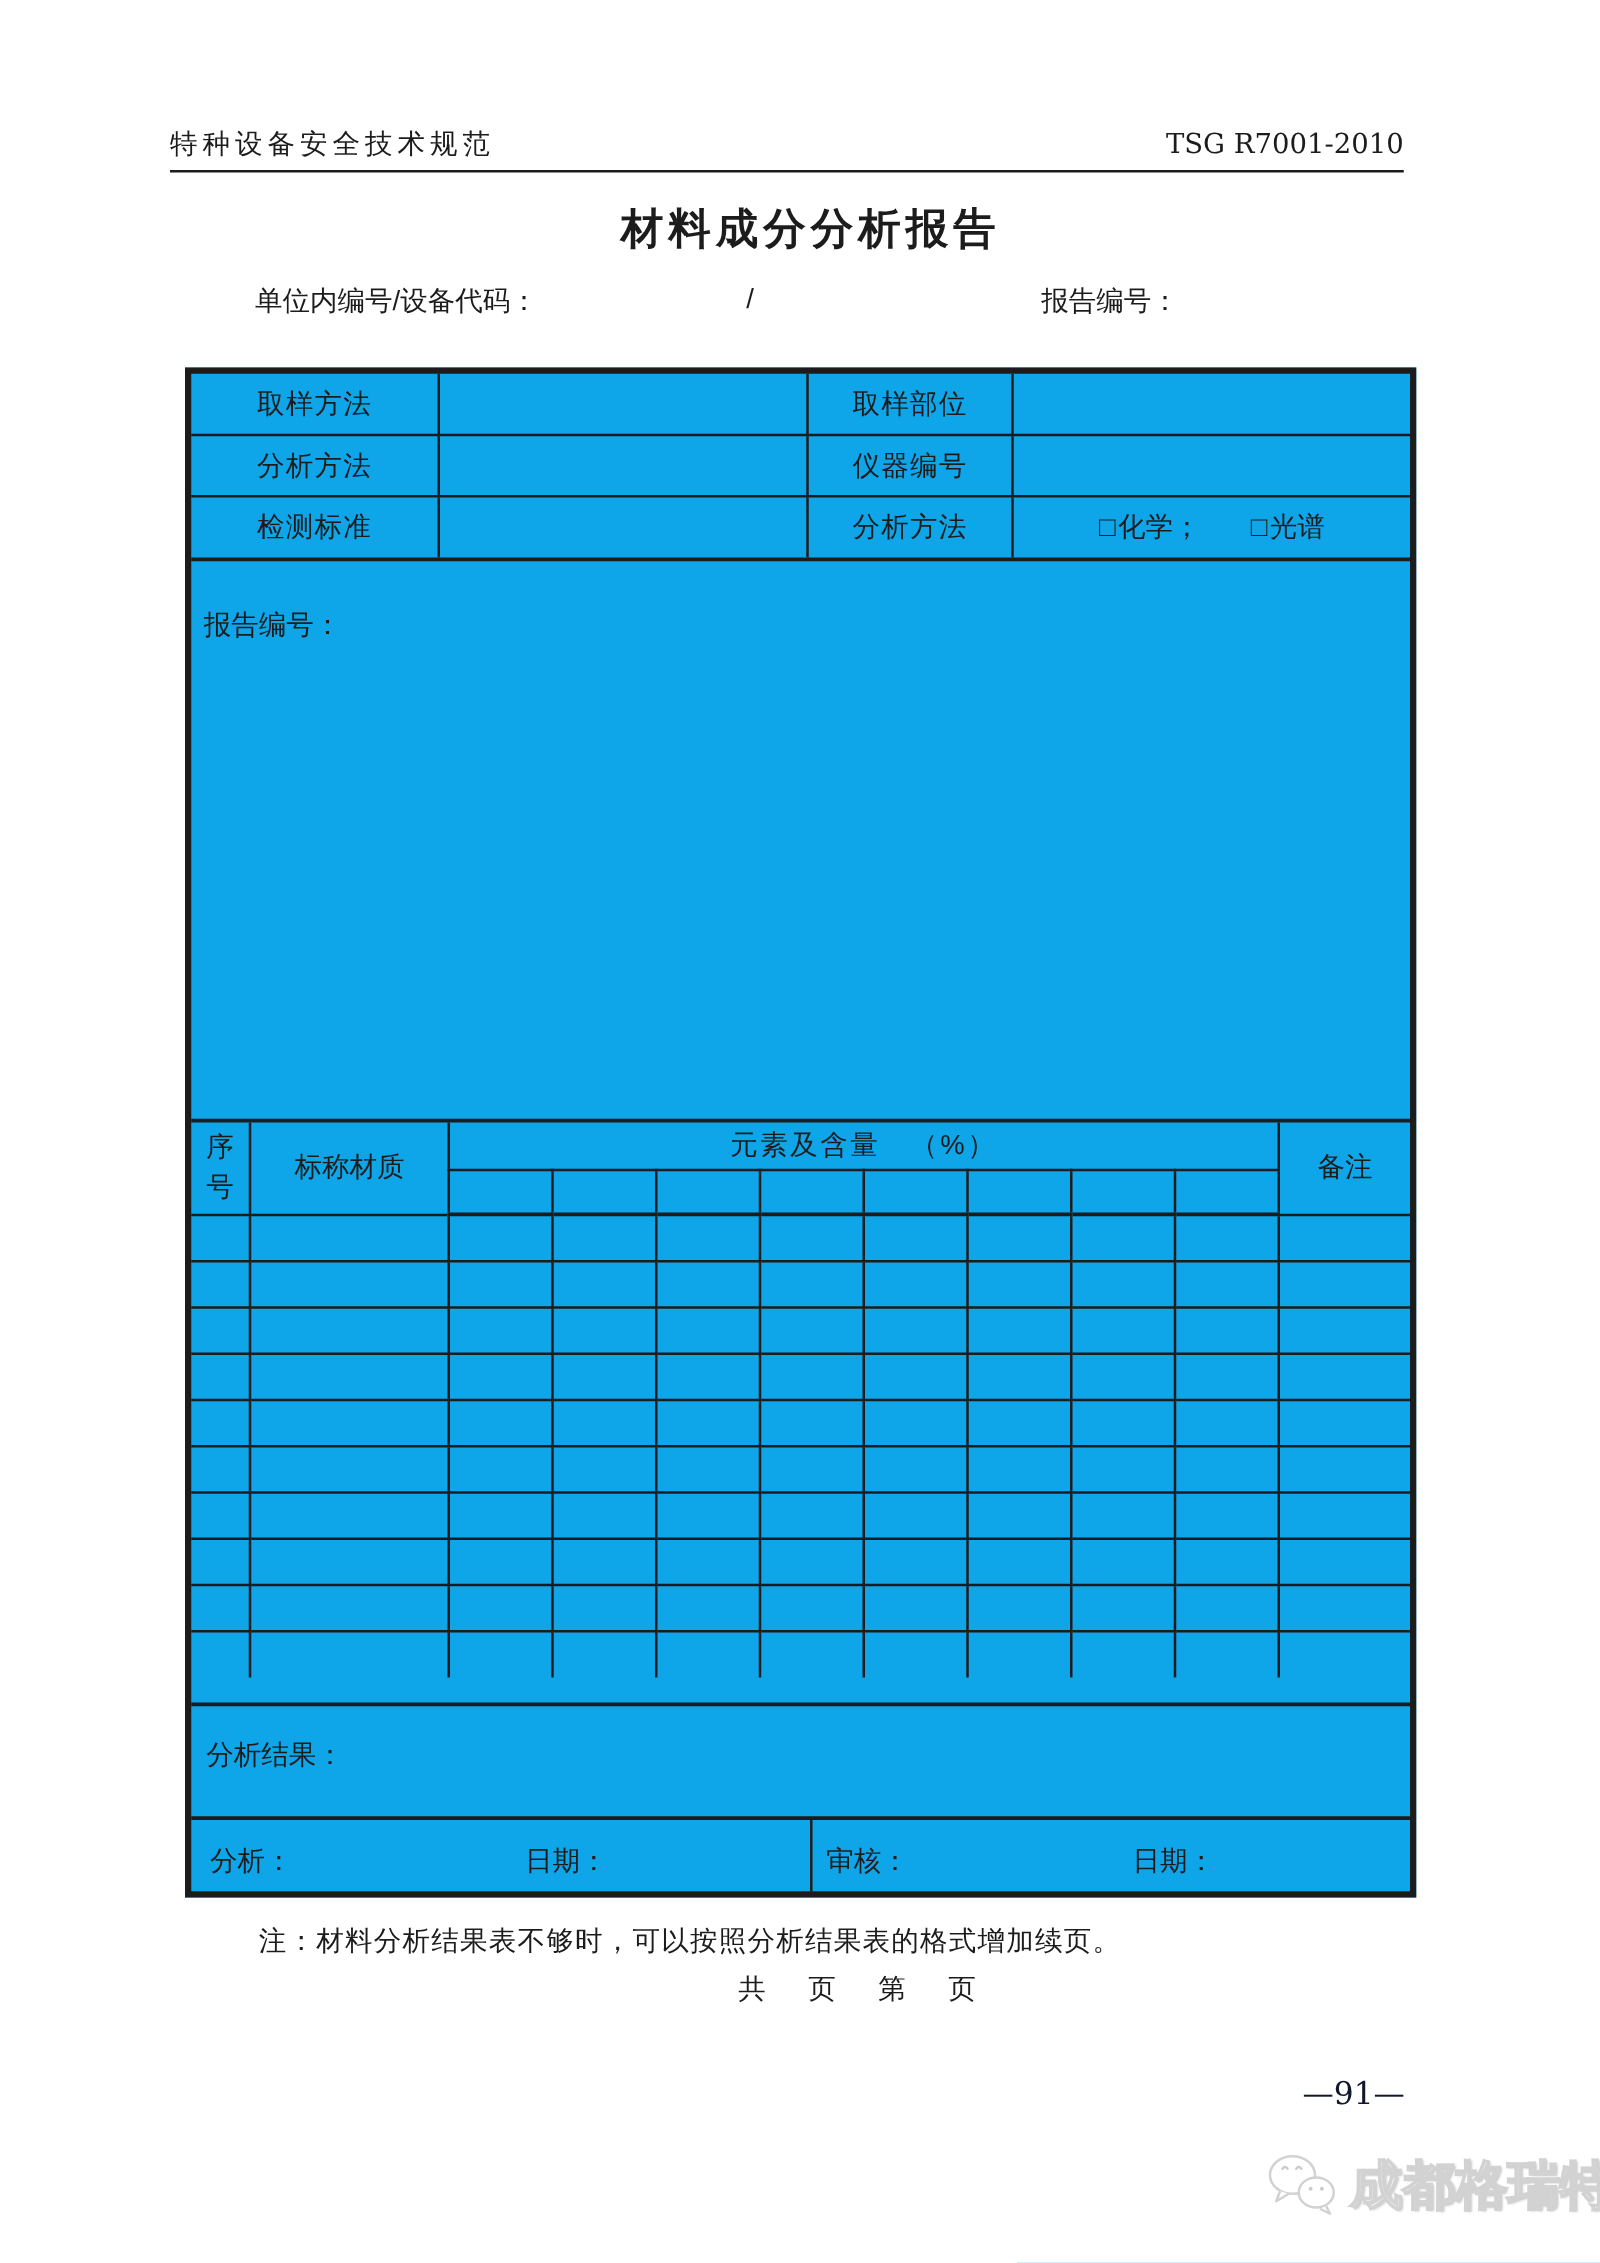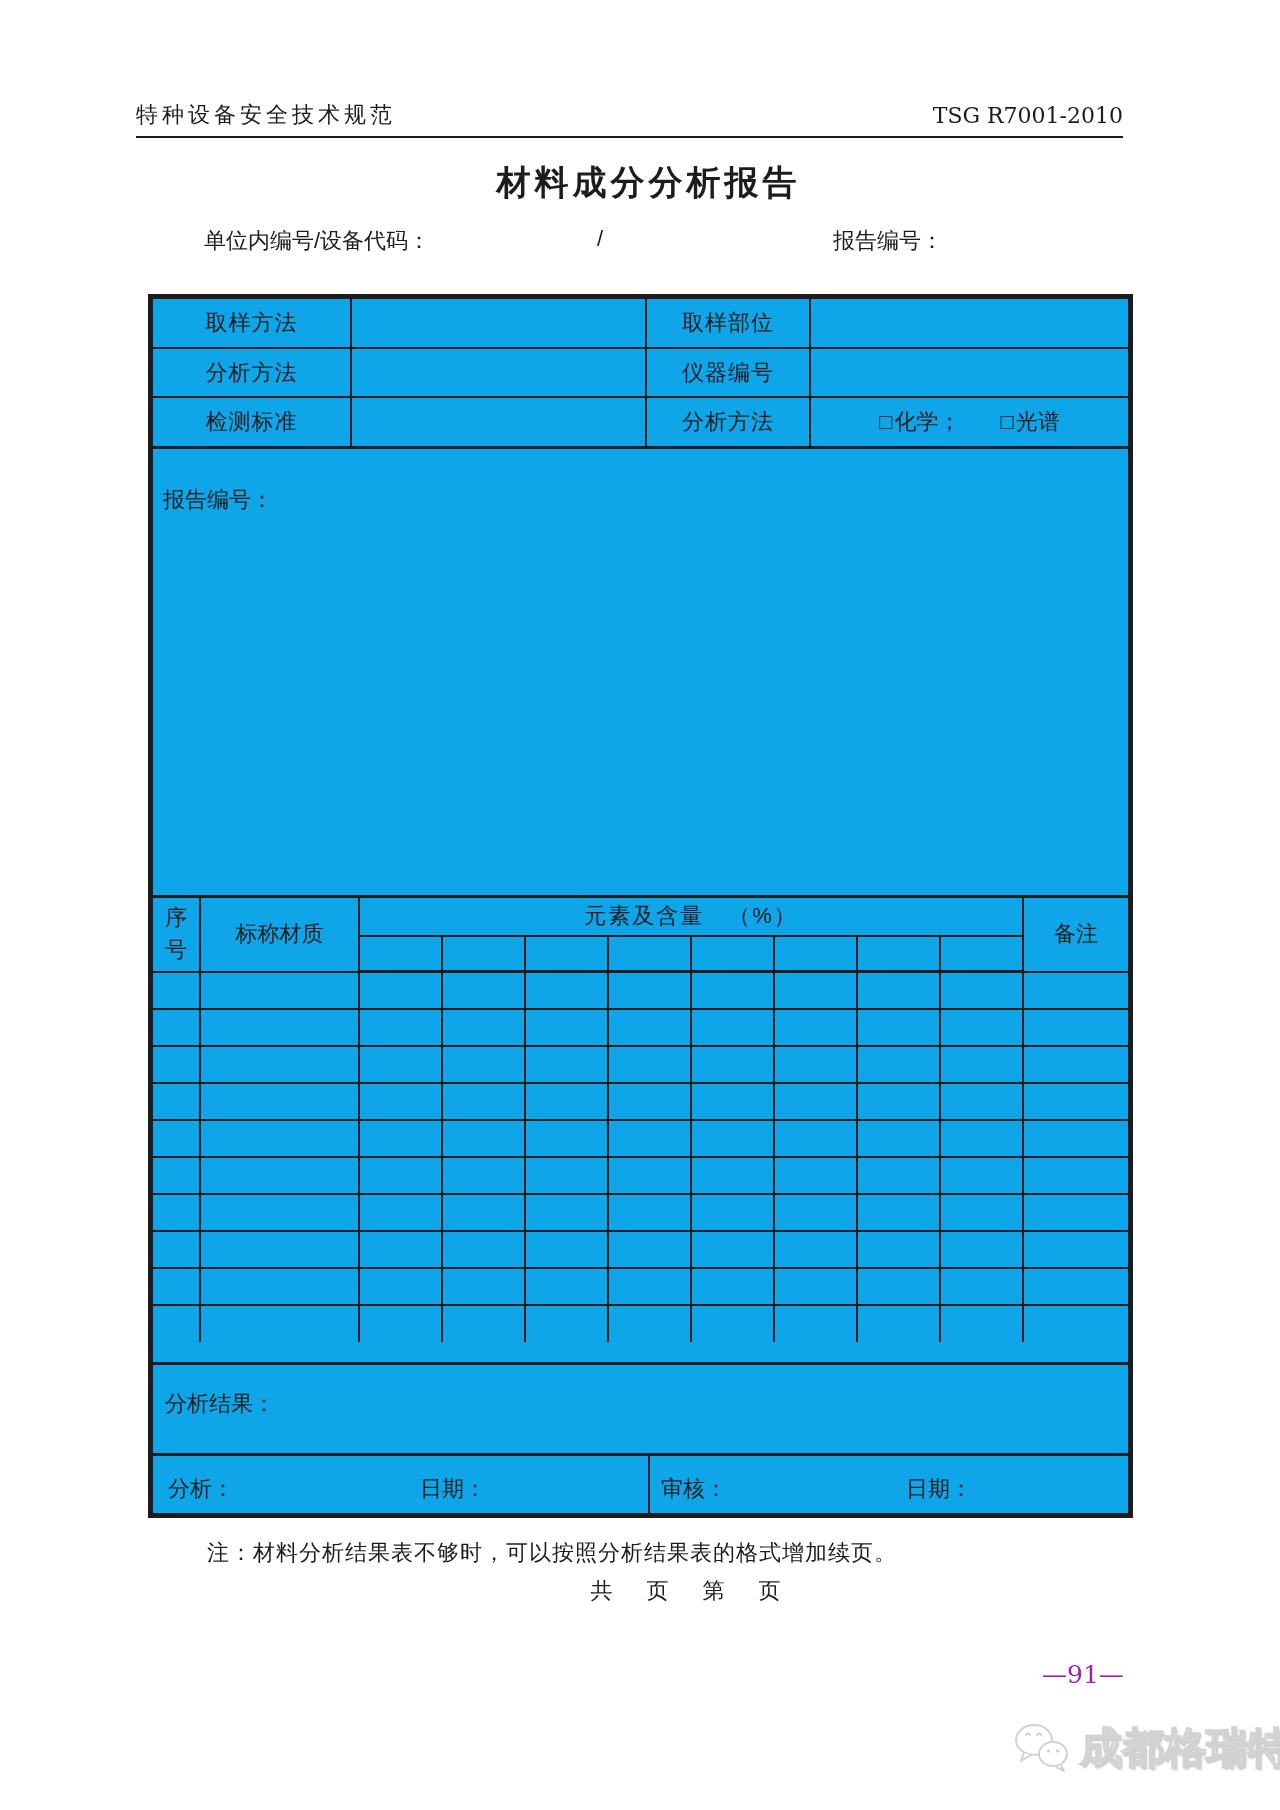--- a/index.html
+++ b/index.html
@@ -105,21 +105,21 @@
 
   
   .note-line { position: absolute; left: 207px; top: 1538px; font-size: 22px; letter-spacing: 1px; }
   .pagination-line {
     position: absolute; left: 148px; top: 1576px; width: 987px;
     text-align: center; text-indent: 94px;
     font-size: 22px; letter-spacing: 6px;
   }
   .page-number {
     position: absolute; left: 1042px; top: 1660px;
-    font-family: "DejaVu Serif", serif; font-size: 25px; color: #a21caf;
+    font-family: "DejaVu Serif", serif; font-size: 25px; color: #0f172a;
   }
 
   
   .watermark {
     position: absolute; left: 1012px; top: 1720px;
     display: flex; align-items: center; gap: 8px;
   }
   .watermark .wm-text {
     font-size: 42px; font-weight: bold; white-space: nowrap;
     color: #fbfbfb;

